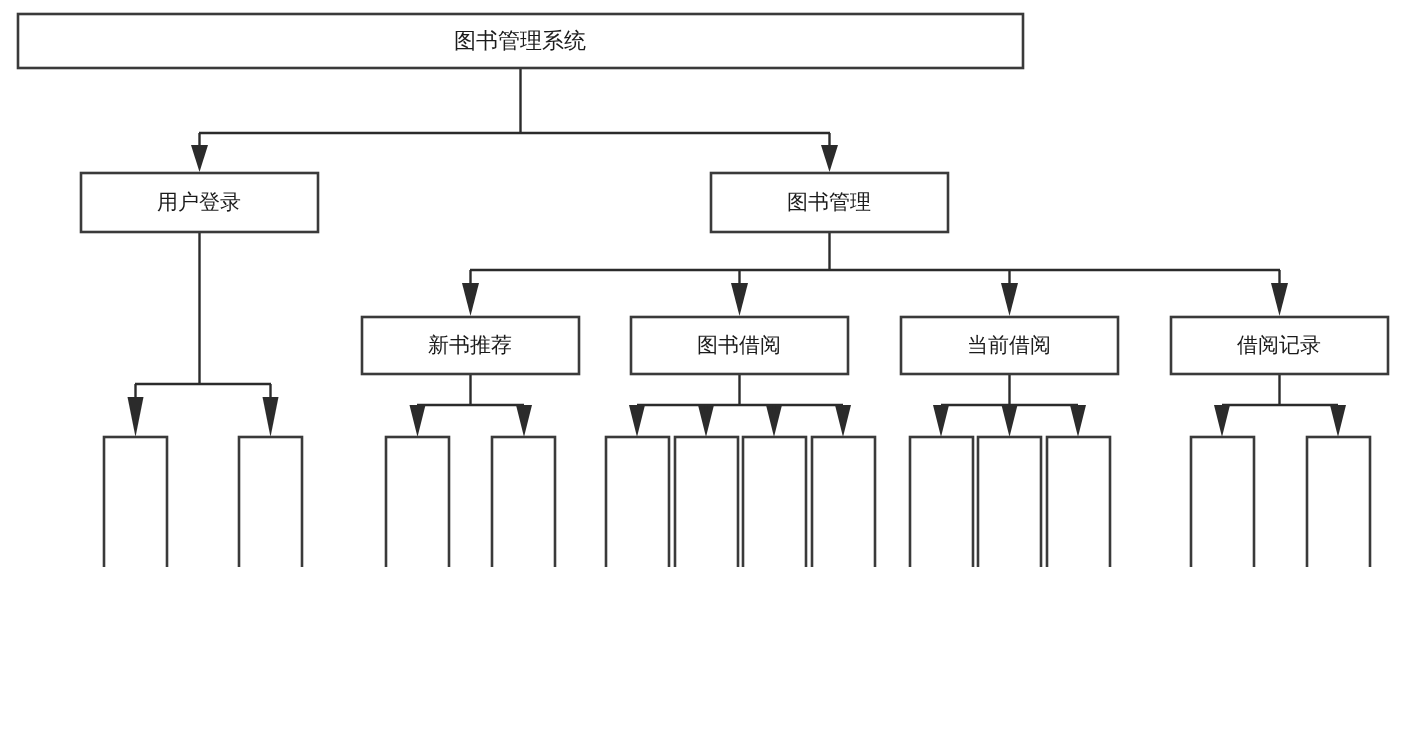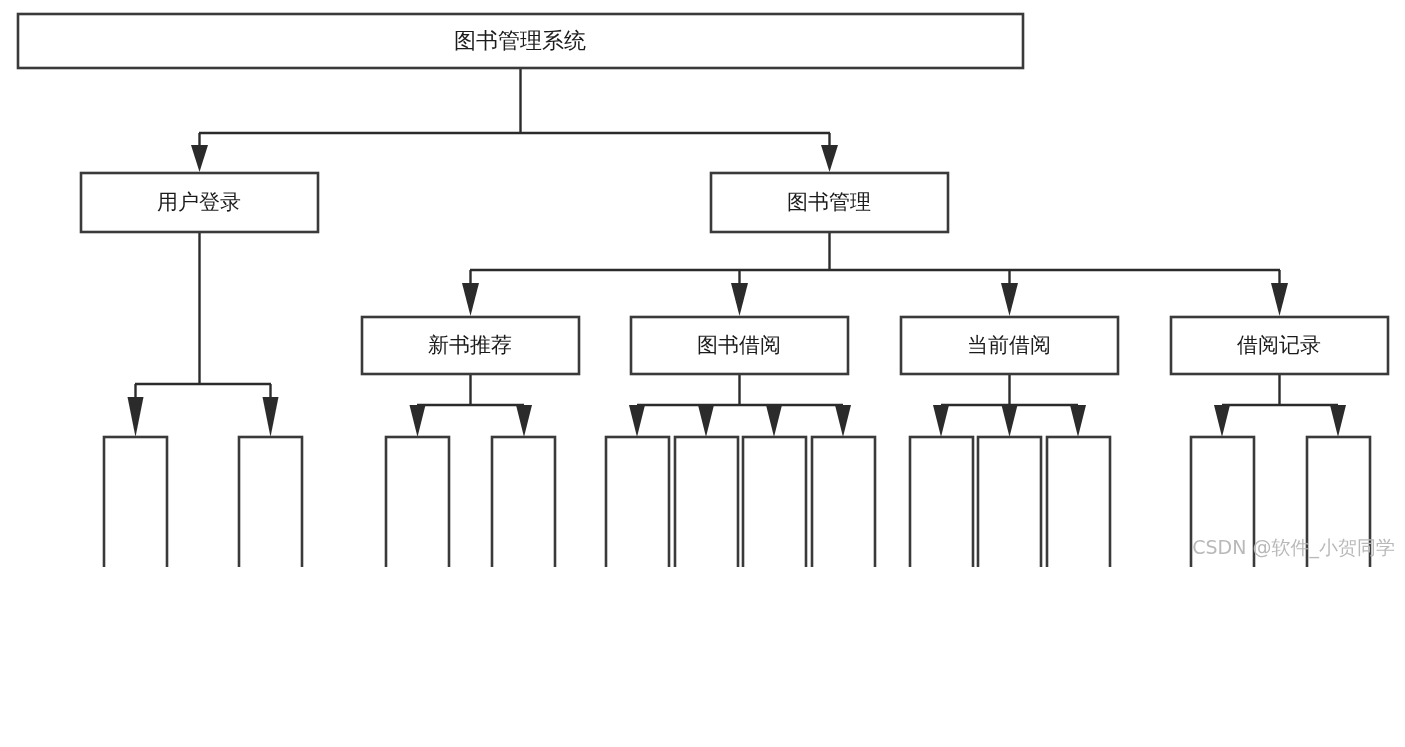--- a/index.html
+++ b/index.html
@@ -206,15 +206,14 @@
   <div class="leaf-label-wrap" style="left:743px; top:441px; width:63px; height:292px; align-items:flex-start;">编辑图书（管理员）</div>
   <div class="leaf-label-wrap" style="left:812px; top:437px; width:63px; height:296px;">借阅图书</div>
 
   <div class="leaf-label-wrap" style="left:910px; top:437px; width:63px; height:296px;">查询图书</div>
   <div class="leaf-label-wrap" style="left:978px; top:437px; width:63px; height:296px;">归还图书</div>
   <div class="leaf-label-wrap" style="left:1047px; top:441px; width:63px; height:292px; align-items:flex-start;">确认归还（管理员）</div>
 
   <div class="leaf-label-wrap" style="left:1191px; top:437px; width:63px; height:296px;">新增借阅记录</div>
   <div class="leaf-label-wrap" style="left:1307px; top:437px; width:63px; height:296px;">查询借阅记录</div>
 
-  <div class="watermark">CSDN @软件_小贺同学</div>
 
 </div>
 
 </body></html>

